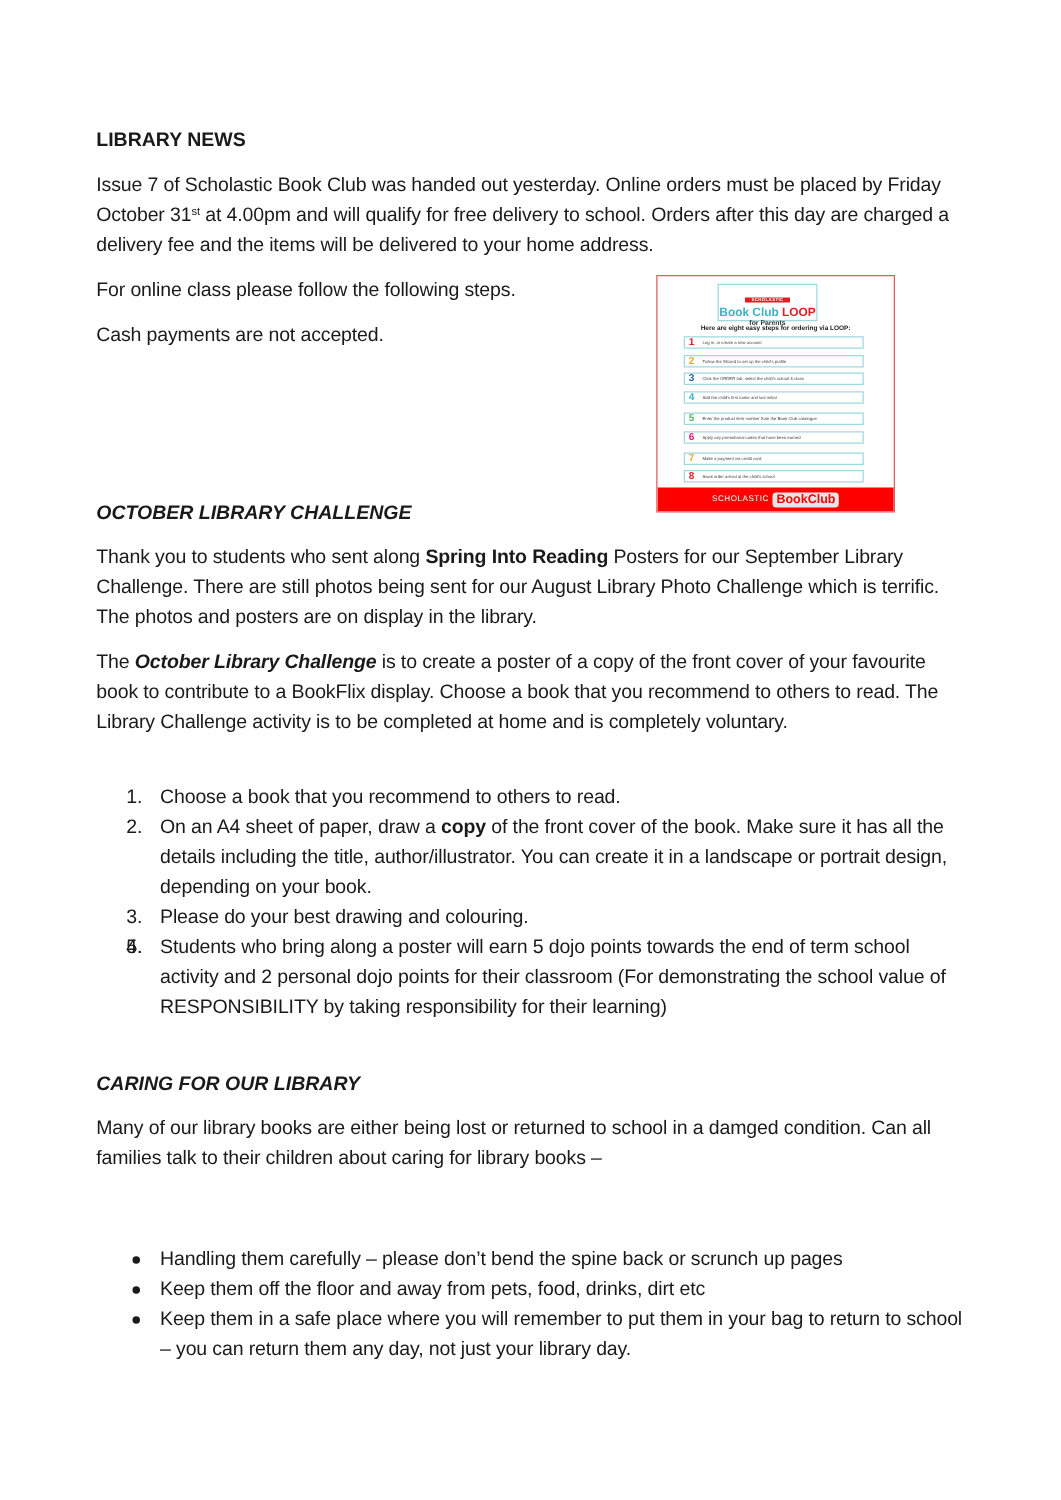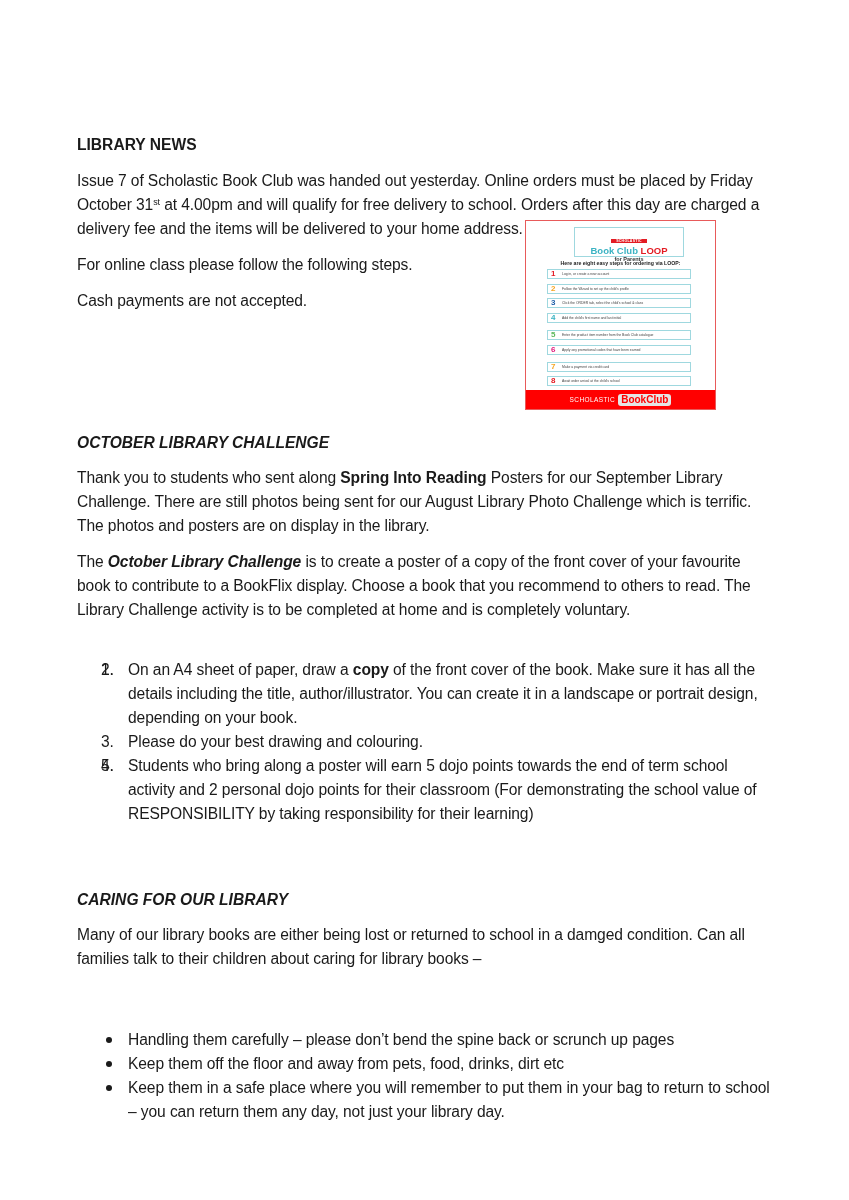--- a/index.html
+++ b/index.html
@@ -3,31 +3,31 @@
   <meta charset="utf-8">
   <style>
     html, body { margin: 0; padding: 0; background: #ffffff; }
     body { width: 849px; height: 1200px; position: relative; overflow: hidden;
       font-family: "Liberation Sans", "DejaVu Sans", sans-serif; color: #1a1a1a; }
     .page { position: absolute; left: 0; top: 0; width: 849px; height: 1200px; }
     .txt { font-size: 15.6px; line-height: 24px; letter-spacing: -0.1px; }
     h2 { margin: 0; font-size: 15.6px; line-height: 24px; font-weight: bold; }
     h2.it { font-style: italic; }
     p { margin: 0; }
-    .abs { position: absolute; margin-top: 32px; }
+    .abs { position: absolute; }
     sup { font-size: 9px; line-height: 0; vertical-align: 5px; }
     ol, ul { margin: 0; padding: 0; list-style: none; }
     .li { position: relative; padding-left: 51px; }
     .li .num { position: absolute; left: 24px; top: 0; }
     .li .bullet { position: absolute; left: 29px; top: 9px; width: 6px; height: 6px; border-radius: 50%; background: #1a1a1a; }
 
     
     .loop { position: absolute; left: 525px; top: 220px; width: 191px; height: 190px;
       border: 1.5px solid #e85a5a; box-sizing: border-box; background: #fff; overflow: hidden; }
-    .loop .titlebox { position: absolute; left: 48px; top: 6px; width: 110px; height: 30px;
+    .loop .titlebox { position: absolute; left: 48px; top: 6px; width: 80px; height: 30px;
       border: 1.5px solid #9fd8df; box-sizing: border-box; text-align: center; }
     .loop .brandtag { display: inline-block; margin-top: 2px; background: #e31b23; color: #fff;
       font-size: 3.5px; line-height: 4px; padding: 0 5px; font-weight: bold; letter-spacing: 0.3px; }
     .loop .bcl { font-size: 9.5px; line-height: 10px; font-weight: bold; color: #3bb3c3; }
     .loop .bcl .loopword { color: #e31b23; }
     .loop .forp { font-size: 5.5px; line-height: 6px; font-weight: bold; color: #333; }
     .loop .intro { position: absolute; left: 0; width: 100%; top: 39px; text-align: center;
       font-size: 5.2px; font-weight: bold; color: #222; }
     .loop .step { position: absolute; left: 21px; width: 144px; height: 10px;
       border: 1px solid #9fd8df; box-sizing: border-box; }
@@ -97,21 +97,21 @@
     </div>
   </div>
 
   <h2 class="abs it" style="left:77px; top:399px;">OCTOBER LIBRARY CHALLENGE</h2>
 
   <p class="abs txt" style="left:77px; top:518px; width:690px;"><span>The </span><b><i>October Library Challenge</i></b><span> is to create a poster of a copy of the front cover of your favourite book to contribute to a BookFlix display.  Choose a book that you recommend to others to read. The Library Challenge activity is to be completed at home and is completely voluntary.</span></p>
 
   <p class="abs txt" style="left:77px; top:434px; width:690px;"><span>Thank you to students who sent along </span><b>Spring Into Reading</b><span> Posters for our September Library Challenge. There are still photos being sent for our August Library Photo Challenge which is terrific.  The photos and posters are on display in the library.</span></p>
 
   <ol class="abs txt" style="left:77px; top:626px; width:700px;">
-    <li class="li"><span class="num">1.</span></li>
+    <li class="li"><span class="num">1.</span><span>Choose a book that you recommend to others to read.</span></li>
     <li class="li"><span class="num">2.</span><span>On an A4 sheet of paper,  draw a </span><b>copy</b><span> of the front cover of the book. Make sure it has all the details including the title, author/illustrator. You can create it in a landscape or portrait design, depending on your book.</span></li>
     <li class="li"><span class="num">3.</span><span>Please do your best drawing and colouring.</span></li>
     <li class="li"><span class="num">4.</span></li>
     <li class="li"><span class="num">5.</span><span>Students who bring along a poster will earn 5 dojo points towards the end of term school activity and 2 personal dojo points for their classroom (For demonstrating the school value of RESPONSIBILITY by taking responsibility for their learning)</span></li>
   </ol>
 
   <h2 class="abs it" style="left:77px; top:856px;">CARING FOR OUR LIBRARY</h2>
 
   <p class="abs txt" style="left:77px; top:891px; width:690px;">Many of our library books are either being lost or returned to school in a damged condition. Can all families talk to their children about caring for library books –</p>
 

